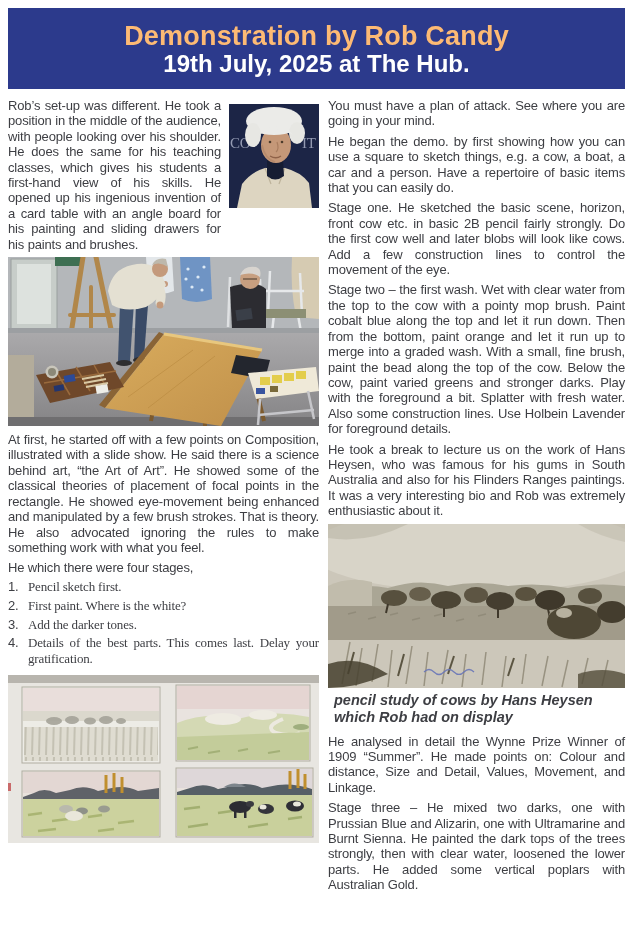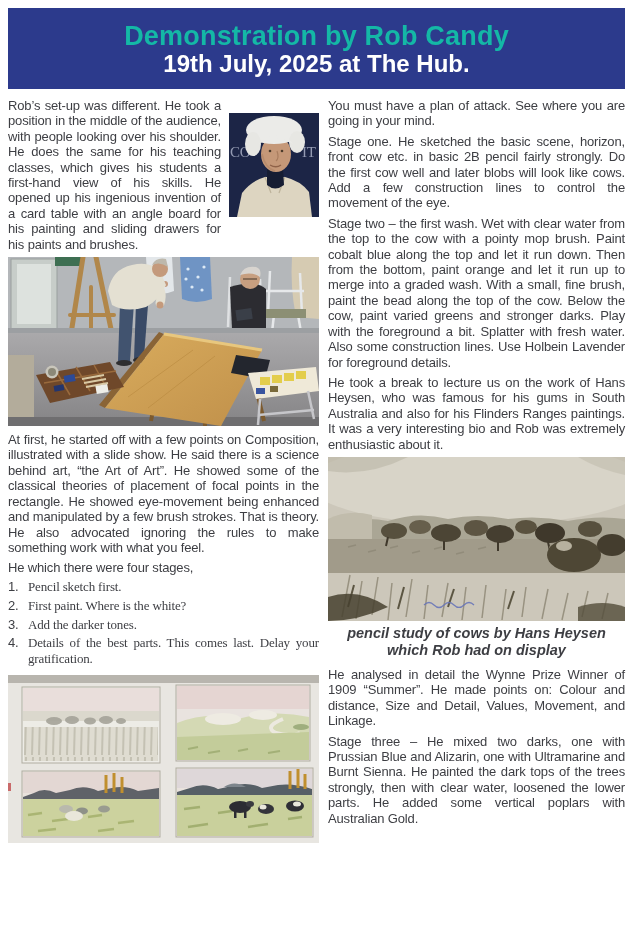--- a/index.html
+++ b/index.html
@@ -11,41 +11,41 @@
     font-family:"Liberation Sans", sans-serif;
     color:#3d3e43;
   }
   
   .banner {
     width:617px; height:81px; background:#2c3a8c;
     display:flex; flex-direction:column; align-items:center; justify-content:center;
     gap:1px;
   }
   .banner .title {
-    color:#14b8a6; font-weight:bold; font-size:27px; line-height:30px; letter-spacing:0.2px;
+    color:#fdba74; font-weight:bold; font-size:27px; line-height:30px; letter-spacing:0.2px;
   }
   .banner .subtitle {
     color:#ffffff; font-weight:bold; font-size:24px; line-height:24px;
   }
   
   .columns { display:flex; gap:9px; margin-top:9px; }
   .col { font-size:13px; line-height:15.4px; text-align:justify; letter-spacing:-0.15px; }
   .col-left  { width:311px; }
   .col-right { width:297px; }
   .para { margin-bottom:5px; }
   .photo-block { clear:both; line-height:0; }
   .photo-block svg { display:block; }
   .portrait-float {
-    float:right; width:90px; height:104px; margin:15px 0 15px 8px; line-height:0;
+    float:right; width:90px; height:104px; margin:6px 0 15px 8px; line-height:0;
   }
   .photo-cardtable { margin:1px 0 6px 0; }
   .photo-sketches  { margin-top:9px; }
   .photo-pencil    { margin:5px 0 4px 0; }
   .caption {
-    text-align:center; font-style:italic; font-weight:bold;
+    text-align:left; font-style:italic; font-weight:bold;
     font-size:14.5px; line-height:17px; letter-spacing:0; margin:2px 6px 8px 6px;
   }
   
   .stages-intro { margin-bottom:3px; }
   .stage-row { display:flex; margin-bottom:3.5px; }
   .stage-num { flex:0 0 20px; }
   .stage-text { flex:1; text-align:justify;font-family:Liberation Serif, serif; }
   
   .footer {
     position:absolute; left:8px; right:8px; bottom:5px;
@@ -279,20 +279,21 @@
           <ellipse cx="258" cy="134" rx="8" ry="5" fill="#34343b"></ellipse>
           <ellipse cx="255" cy="132" rx="3.5" ry="2.5" fill="#e8e6dc"></ellipse>
           <ellipse cx="287" cy="131" rx="9" ry="5.5" fill="#2e2e35"></ellipse>
           <ellipse cx="289" cy="129" rx="4" ry="2.5" fill="#e8e6dc"></ellipse>
         </svg>
       </div>
     </div>
 
     <div class="col col-right">
       <div class="para">You must have a plan of attack. See where you are going in your mind.</div>
+      <div class="para">He began the demo. by first showing how you can use a square to sketch things, e.g. a cow, a boat, a car and a person. Have a repertoire of basic items that you can easily do.</div>
       <div class="para">Stage one. He sketched the basic scene, horizon, front cow etc. in basic 2B pencil fairly strongly. Do the first cow well and later blobs will look like cows. Add a few construction lines to control the movement of the eye.</div>
       <div class="para">Stage two – the first wash. Wet with clear water from the top to the cow with a pointy mop brush. Paint cobalt blue along the top and let it run down. Then from the bottom, paint orange and let it run up to merge into a graded wash. With a small, fine brush, paint the bead along the top of the cow. Below the cow, paint varied greens and stronger darks. Play with the foreground a bit. Splatter with fresh water. Also some construction lines. Use Holbein Lavender for foreground details.</div>
       <div class="para">He took a break to lecture us on the work of Hans Heysen, who was famous for his gums in South Australia and also for his Flinders Ranges paintings. It was a very interesting bio and Rob was extremely enthusiastic about it.</div>
 
       <div class="photo-block photo-pencil">
         <svg width="297" height="164" viewBox="0 0 297 164">
           <rect width="297" height="164" fill="#ccc7ba"></rect>
           <ellipse cx="150" cy="26" rx="170" ry="42" fill="#d8d4c8"></ellipse>
           <path d="M0,0 L80,0 Q40,20 0,14 Z" fill="#bfbaab" opacity="0.7"></path>
           <path d="M250,0 L297,0 L297,18 Q270,12 250,0 Z" fill="#c2bdae" opacity="0.6"></path>

